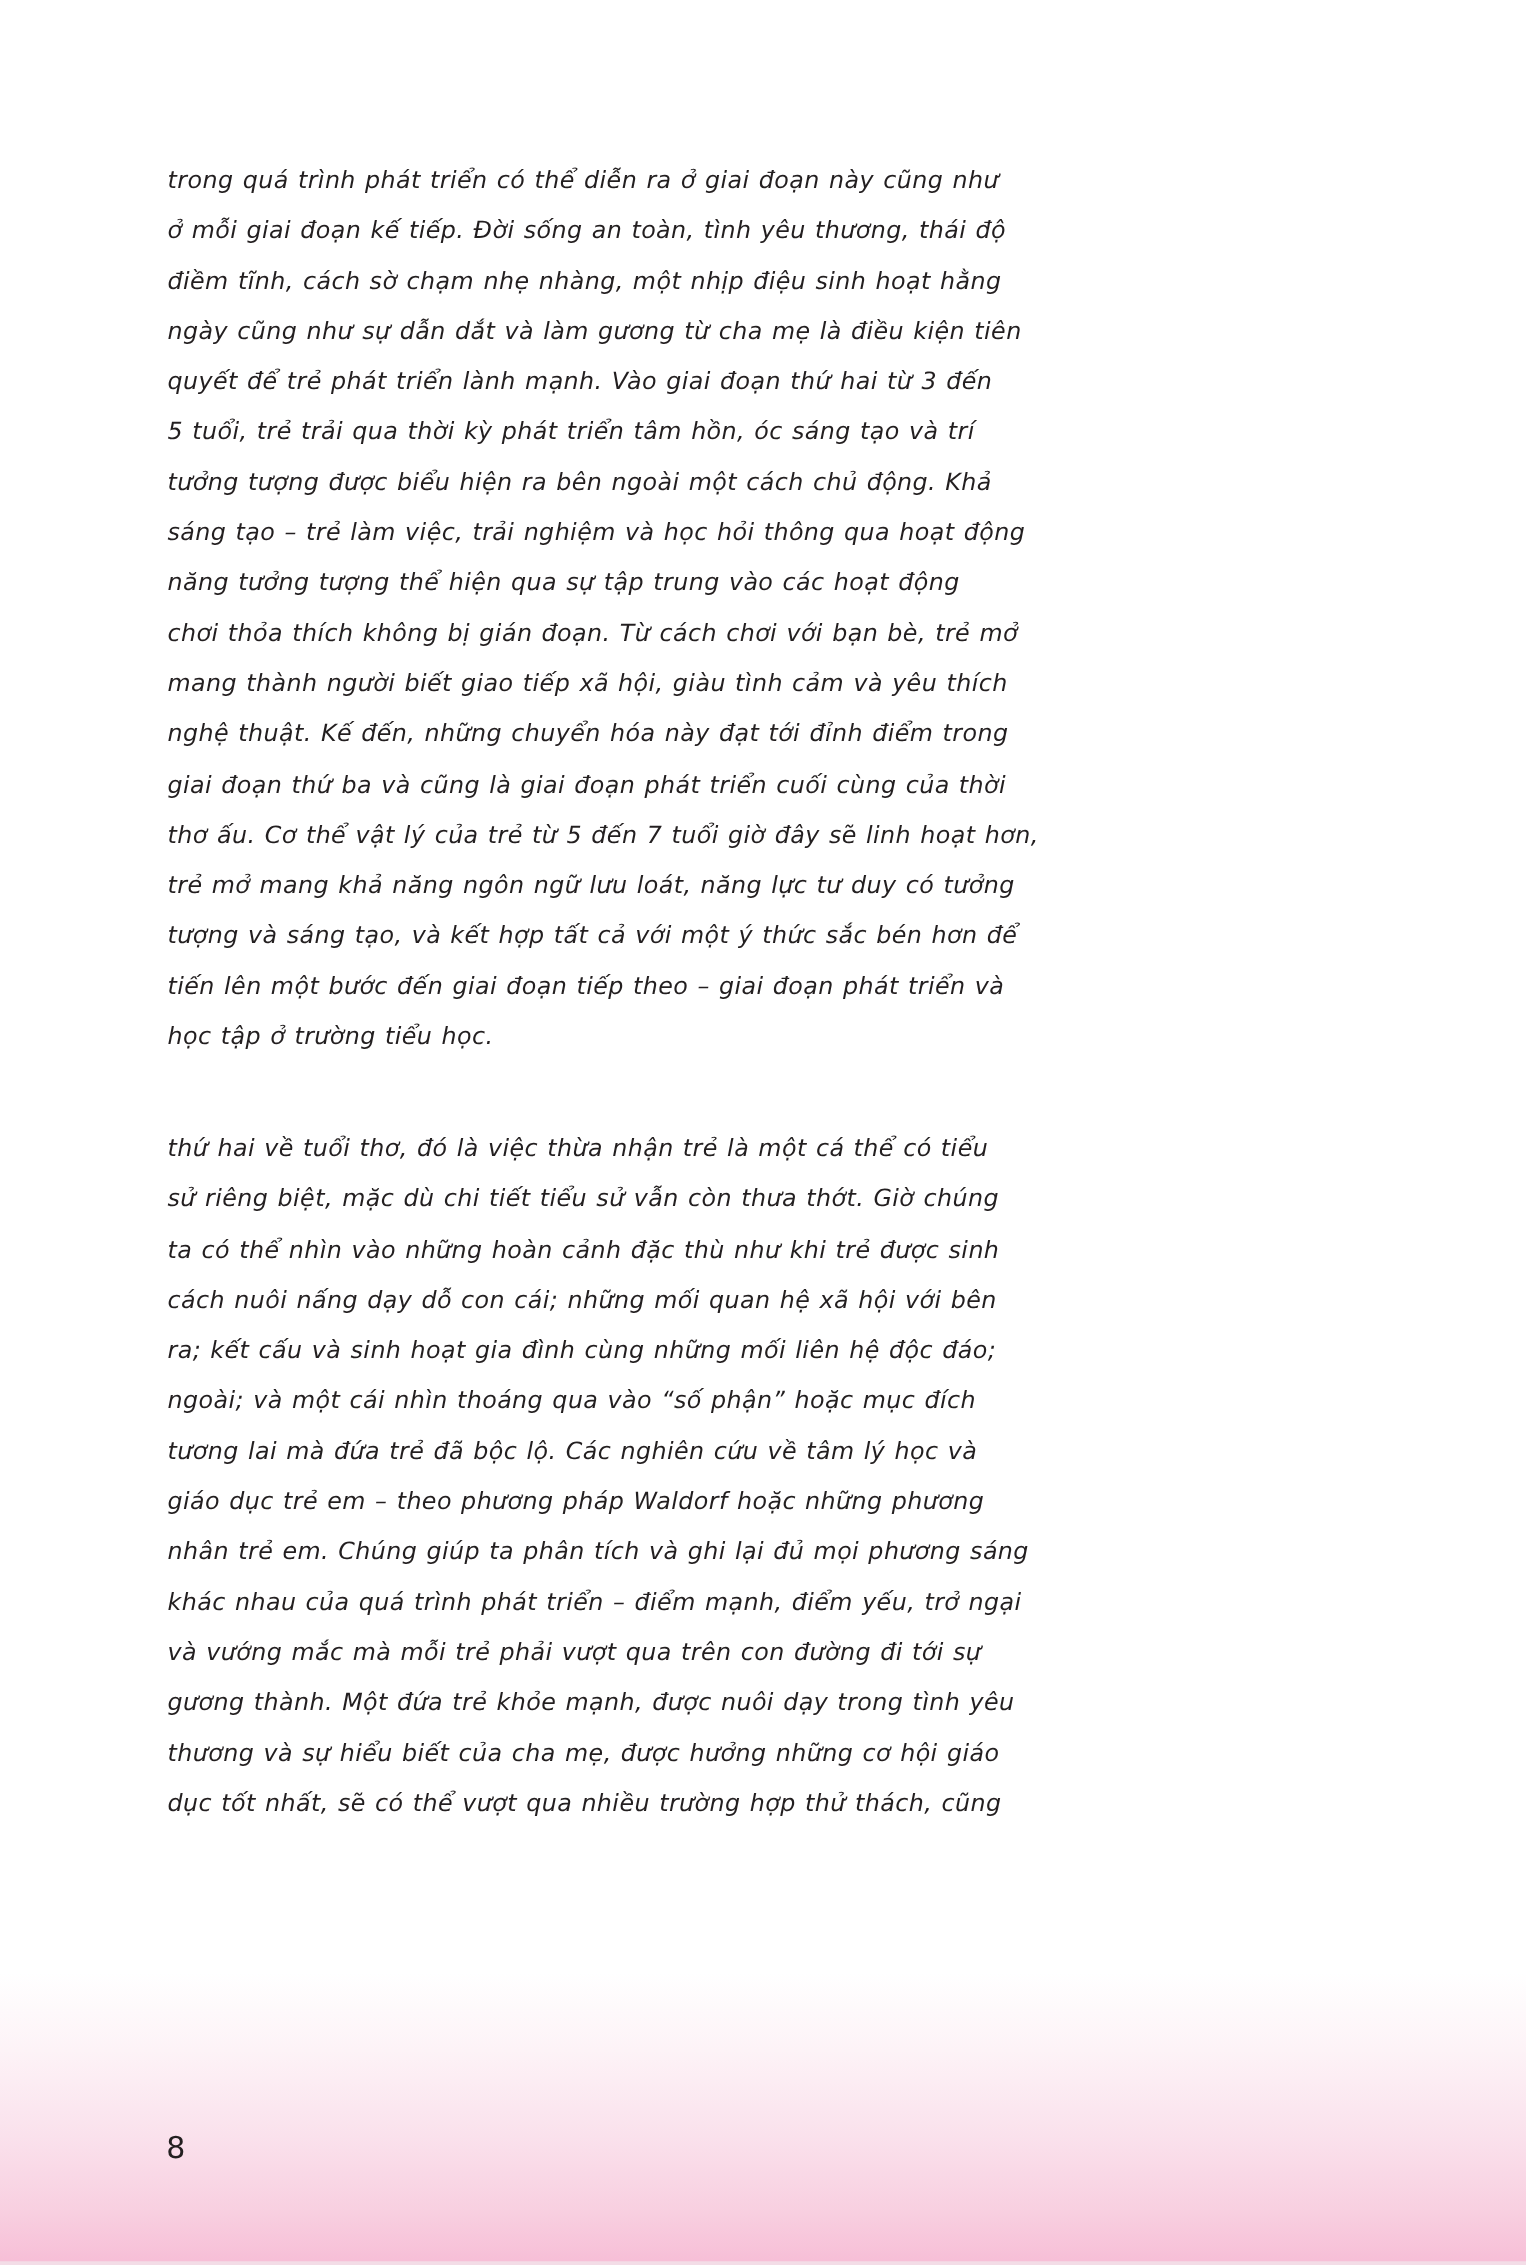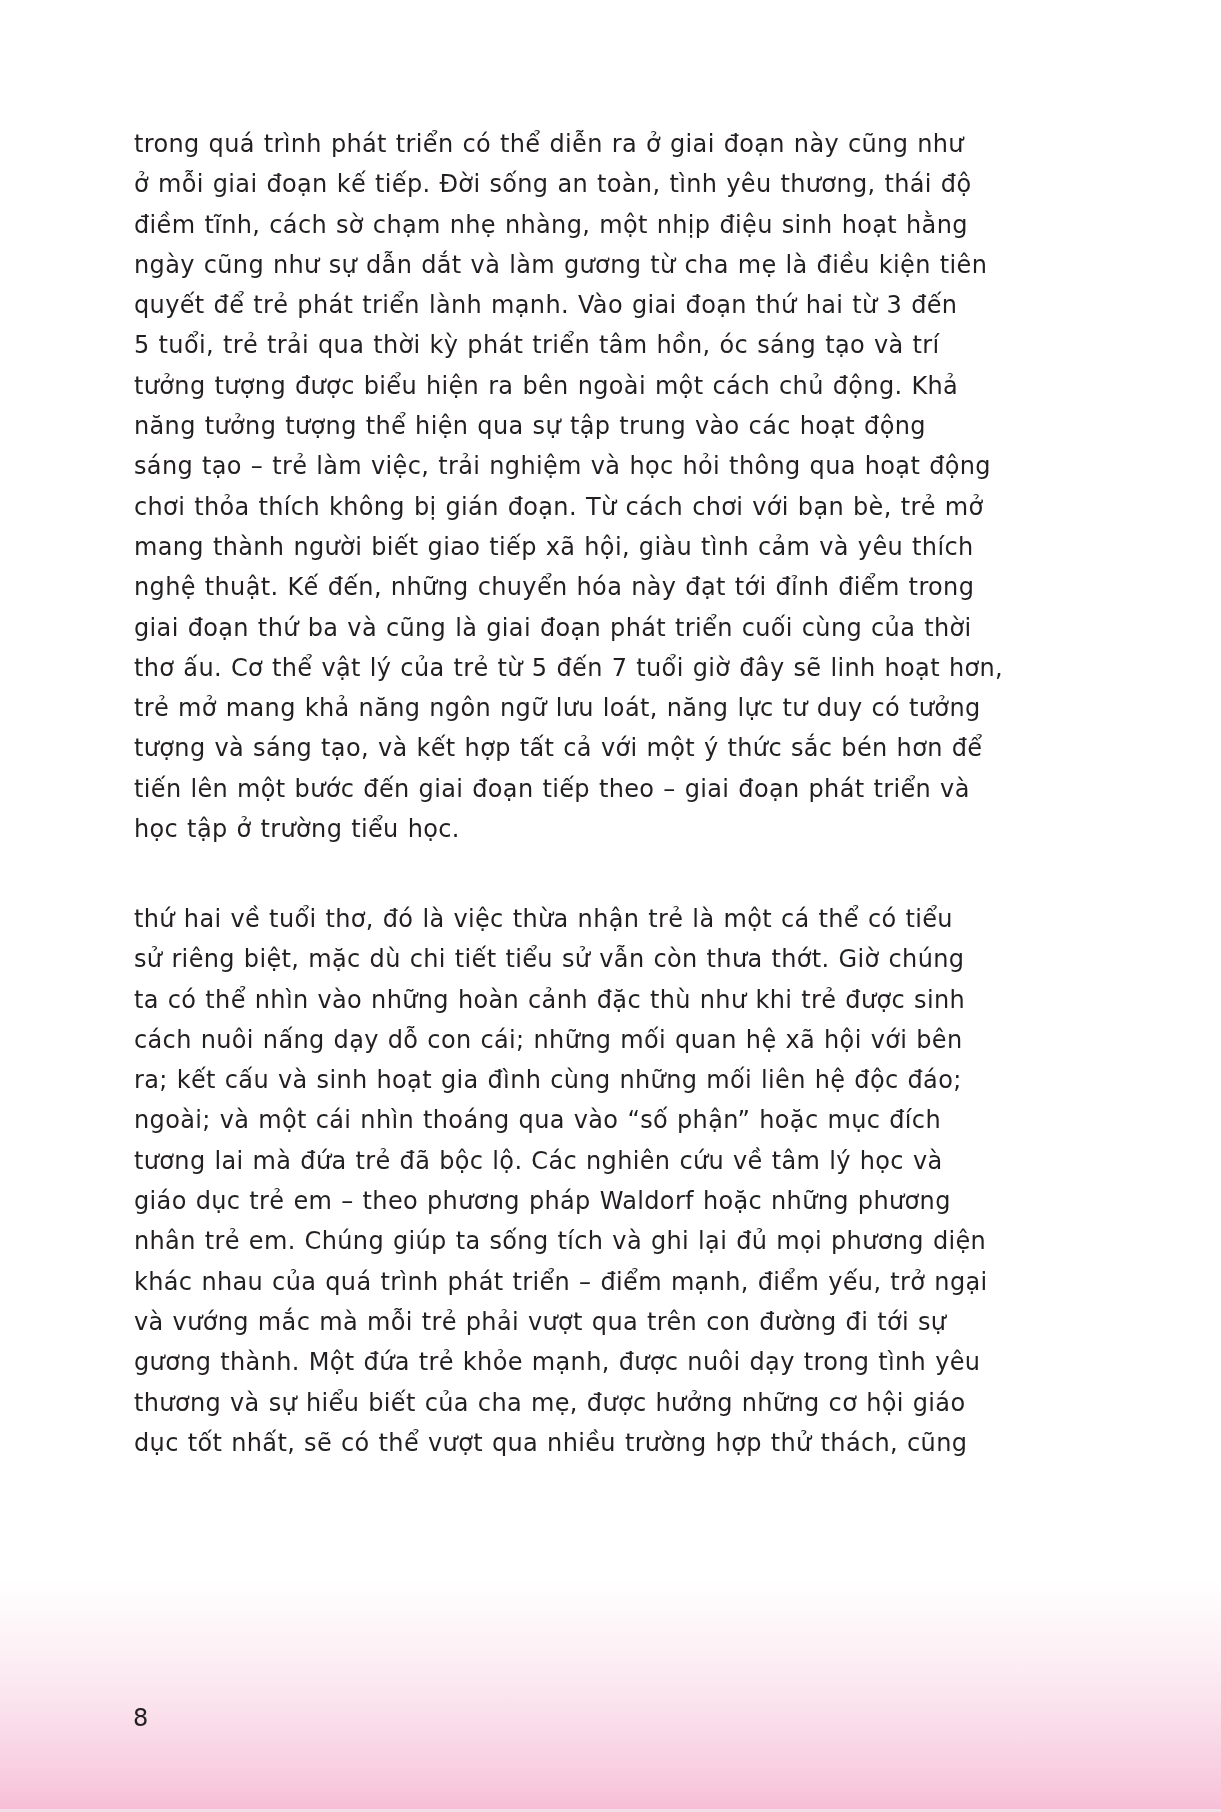--- a/index.html
+++ b/index.html
@@ -47,24 +47,25 @@
       position: absolute;
       left: 0;
       width: 960px;
     }
     .para-1 { top: 124px; }
     .para-2 { top: 899px; }
     .line {
       display: block;
       height: 40.3px;
       line-height: 40.3px;
-      font-size: 24px;
+      font-size: 19px;
       letter-spacing: 0.35px;
       word-spacing: 1px;
       white-space: nowrap;
+      font-style: italic;
     }
     .page-number {
       position: absolute;
       left: 133px;
       top: 1702px;
       font-size: 24px;
       line-height: 32px;
       color: #231f20;
     }
   </style>
@@ -76,43 +77,43 @@
 
 <main class="text-block">
   <section class="para para-1">
     <span class="line">trong quá trình phát triển có thể diễn ra ở giai đoạn này cũng như</span>
     <span class="line">ở mỗi giai đoạn kế tiếp. Đời sống an toàn, tình yêu thương, thái độ</span>
     <span class="line">điềm tĩnh, cách sờ chạm nhẹ nhàng, một nhịp điệu sinh hoạt hằng</span>
     <span class="line">ngày cũng như sự dẫn dắt và làm gương từ cha mẹ là điều kiện tiên</span>
     <span class="line">quyết để trẻ phát triển lành mạnh. Vào giai đoạn thứ hai từ 3 đến</span>
     <span class="line">5 tuổi, trẻ trải qua thời kỳ phát triển tâm hồn, óc sáng tạo và trí</span>
     <span class="line">tưởng tượng được biểu hiện ra bên ngoài một cách chủ động. Khả</span>
+    <span class="line">sáng tạo – trẻ làm việc, trải nghiệm và học hỏi thông qua hoạt động</span>
     <span class="line">năng tưởng tượng thể hiện qua sự tập trung vào các hoạt động</span>
-    <span class="line">sáng tạo – trẻ làm việc, trải nghiệm và học hỏi thông qua hoạt động</span>
     <span class="line">chơi thỏa thích không bị gián đoạn. Từ cách chơi với bạn bè, trẻ mở</span>
     <span class="line">mang thành người biết giao tiếp xã hội, giàu tình cảm và yêu thích</span>
     <span class="line">nghệ thuật. Kế đến, những chuyển hóa này đạt tới đỉnh điểm trong</span>
     <span class="line">giai đoạn thứ ba và cũng là giai đoạn phát triển cuối cùng của thời</span>
     <span class="line">thơ ấu. Cơ thể vật lý của trẻ từ 5 đến 7 tuổi giờ đây sẽ linh hoạt hơn,</span>
     <span class="line">trẻ mở mang khả năng ngôn ngữ lưu loát, năng lực tư duy có tưởng</span>
     <span class="line">tượng và sáng tạo, và kết hợp tất cả với một ý thức sắc bén hơn để</span>
     <span class="line">tiến lên một bước đến giai đoạn tiếp theo – giai đoạn phát triển và</span>
     <span class="line">học tập ở trường tiểu học.</span>
   </section>
 
   <section class="para para-2">
     <span class="line">thứ hai về tuổi thơ, đó là việc thừa nhận trẻ là một cá thể có tiểu</span>
     <span class="line">sử riêng biệt, mặc dù chi tiết tiểu sử vẫn còn thưa thớt. Giờ chúng</span>
     <span class="line">ta có thể nhìn vào những hoàn cảnh đặc thù như khi trẻ được sinh</span>
     <span class="line">cách nuôi nấng dạy dỗ con cái; những mối quan hệ xã hội với bên</span>
     <span class="line">ra; kết cấu và sinh hoạt gia đình cùng những mối liên hệ độc đáo;</span>
     <span class="line">ngoài; và một cái nhìn thoáng qua vào “số phận” hoặc mục đích</span>
     <span class="line">tương lai mà đứa trẻ đã bộc lộ. Các nghiên cứu về tâm lý học và</span>
     <span class="line">giáo dục trẻ em – theo phương pháp Waldorf hoặc những phương</span>
-    <span class="line">nhân trẻ em. Chúng giúp ta sống tích và ghi lại đủ mọi phương diện</span>
+    <span class="line">nhân trẻ em. Chúng giúp ta phân tích và ghi lại đủ mọi phương sáng</span>
     <span class="line">khác nhau của quá trình phát triển – điểm mạnh, điểm yếu, trở ngại</span>
     <span class="line">và vướng mắc mà mỗi trẻ phải vượt qua trên con đường đi tới sự</span>
     <span class="line">gương thành. Một đứa trẻ khỏe mạnh, được nuôi dạy trong tình yêu</span>
     <span class="line">thương và sự hiểu biết của cha mẹ, được hưởng những cơ hội giáo</span>
     <span class="line">dục tốt nhất, sẽ có thể vượt qua nhiều trường hợp thử thách, cũng</span>
   </section>
 </main>
 
 <div class="page-number">8</div>
 

